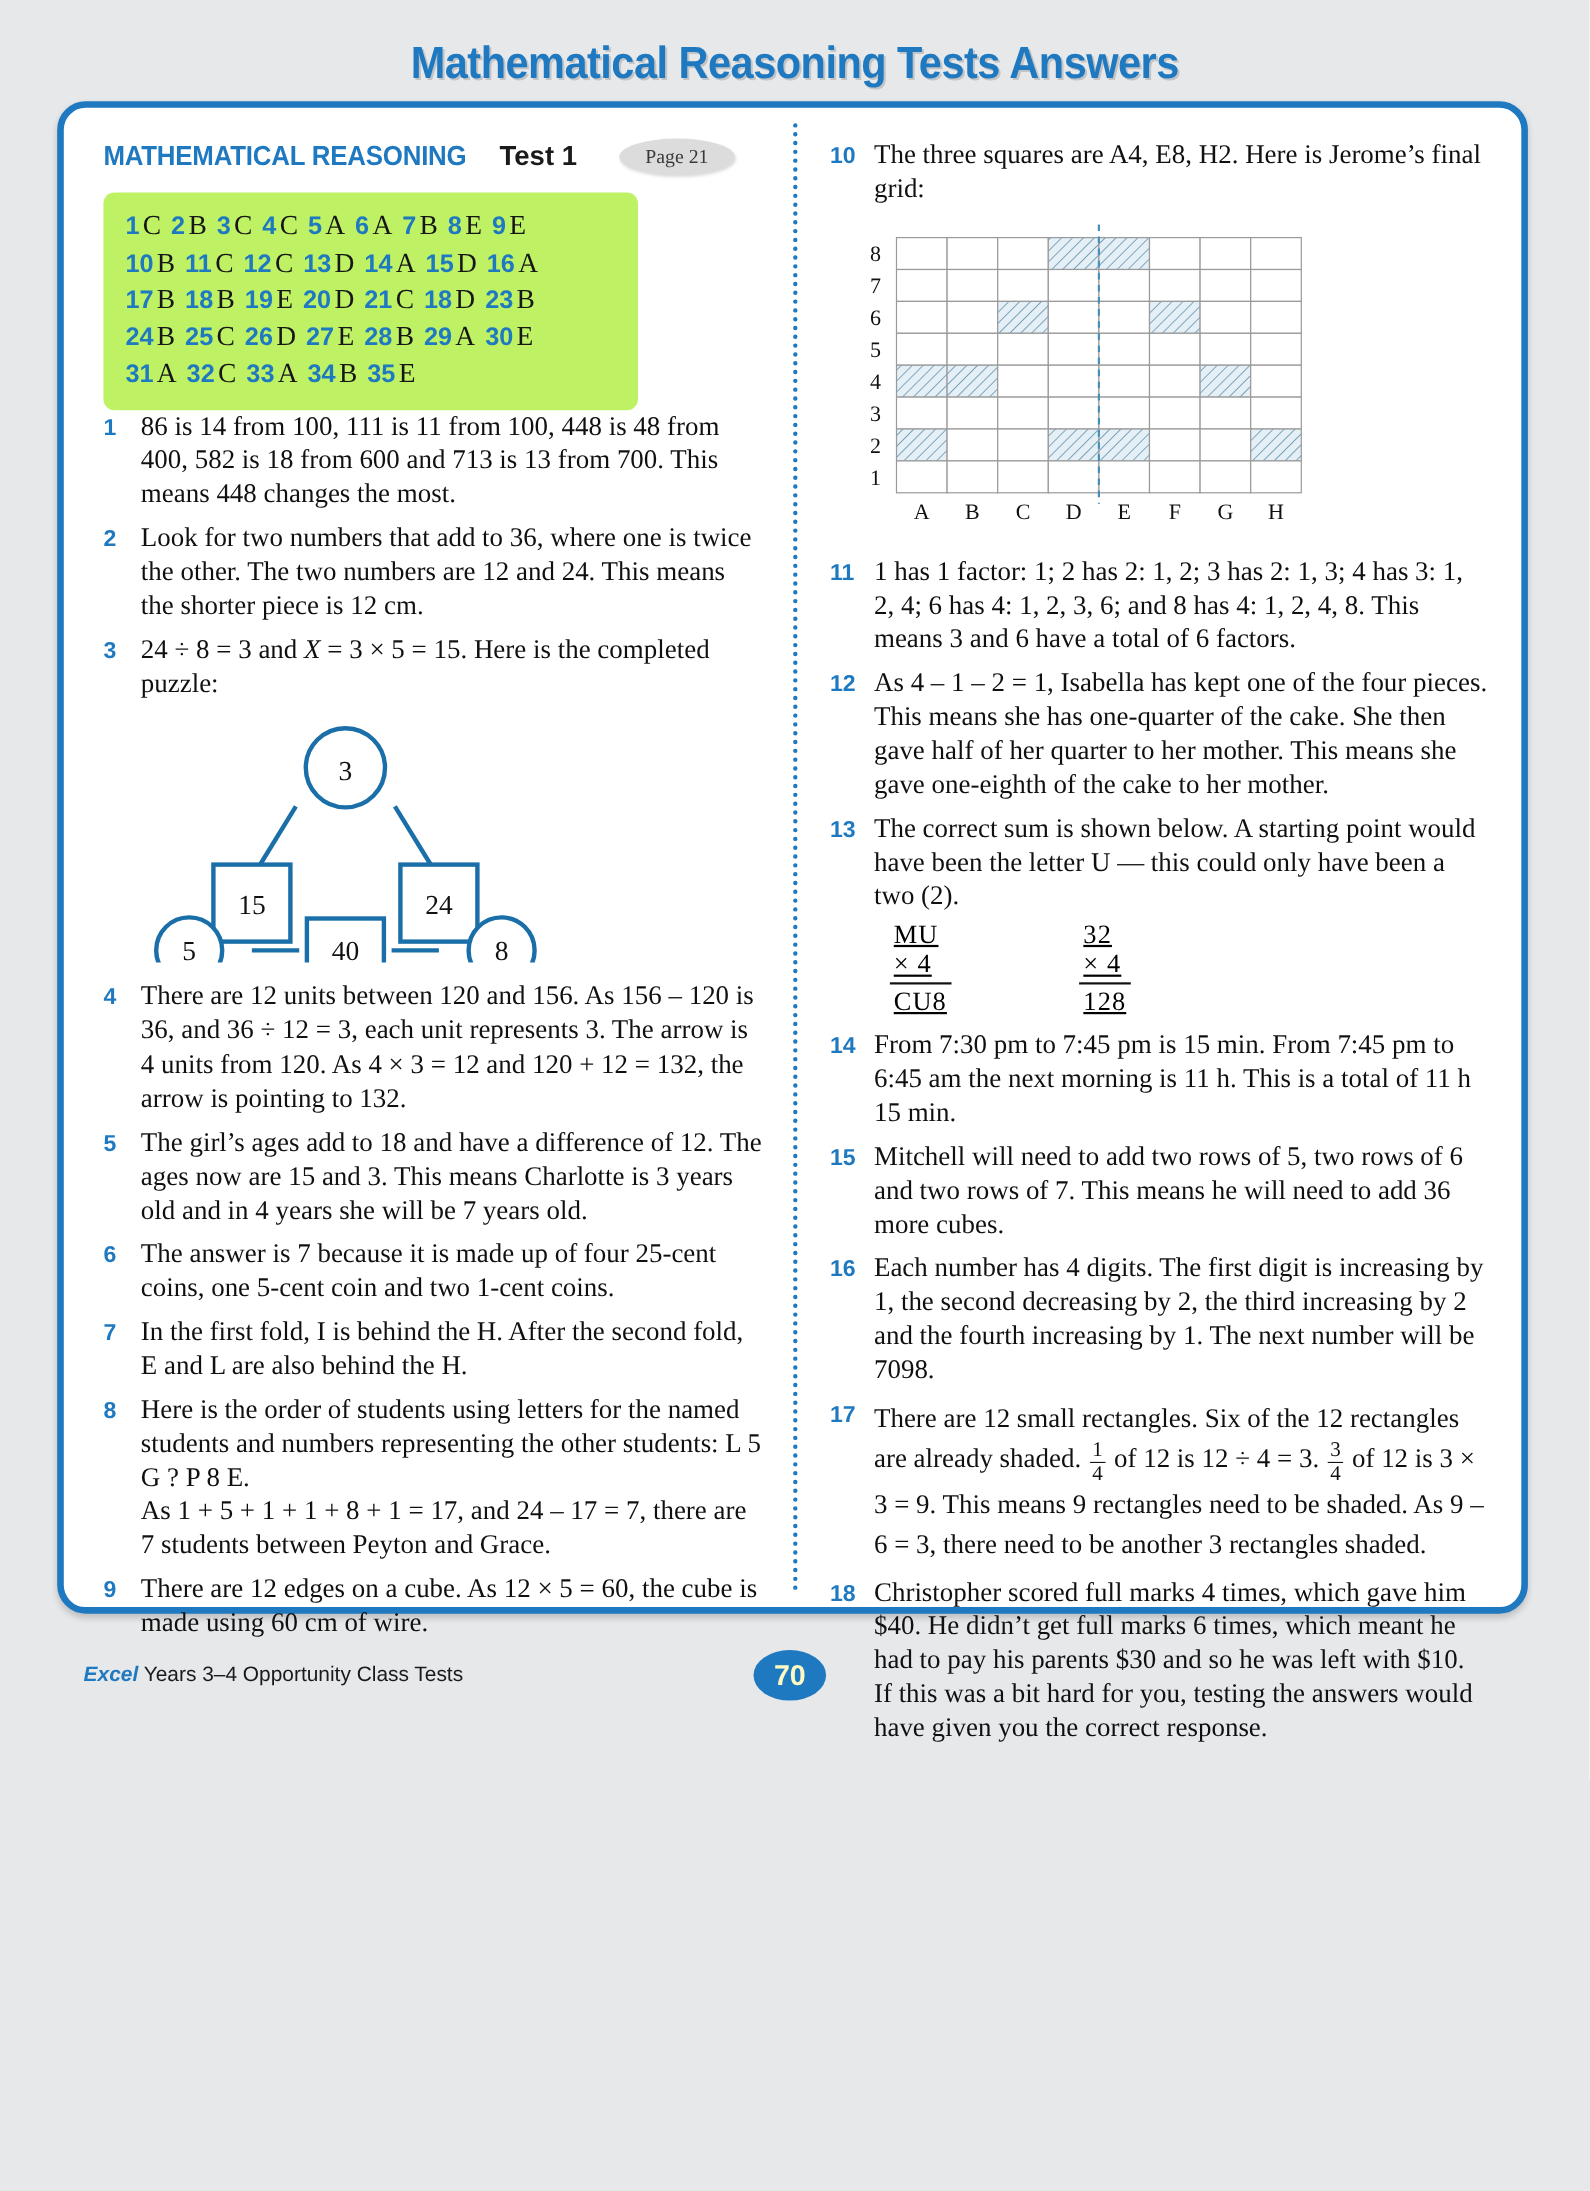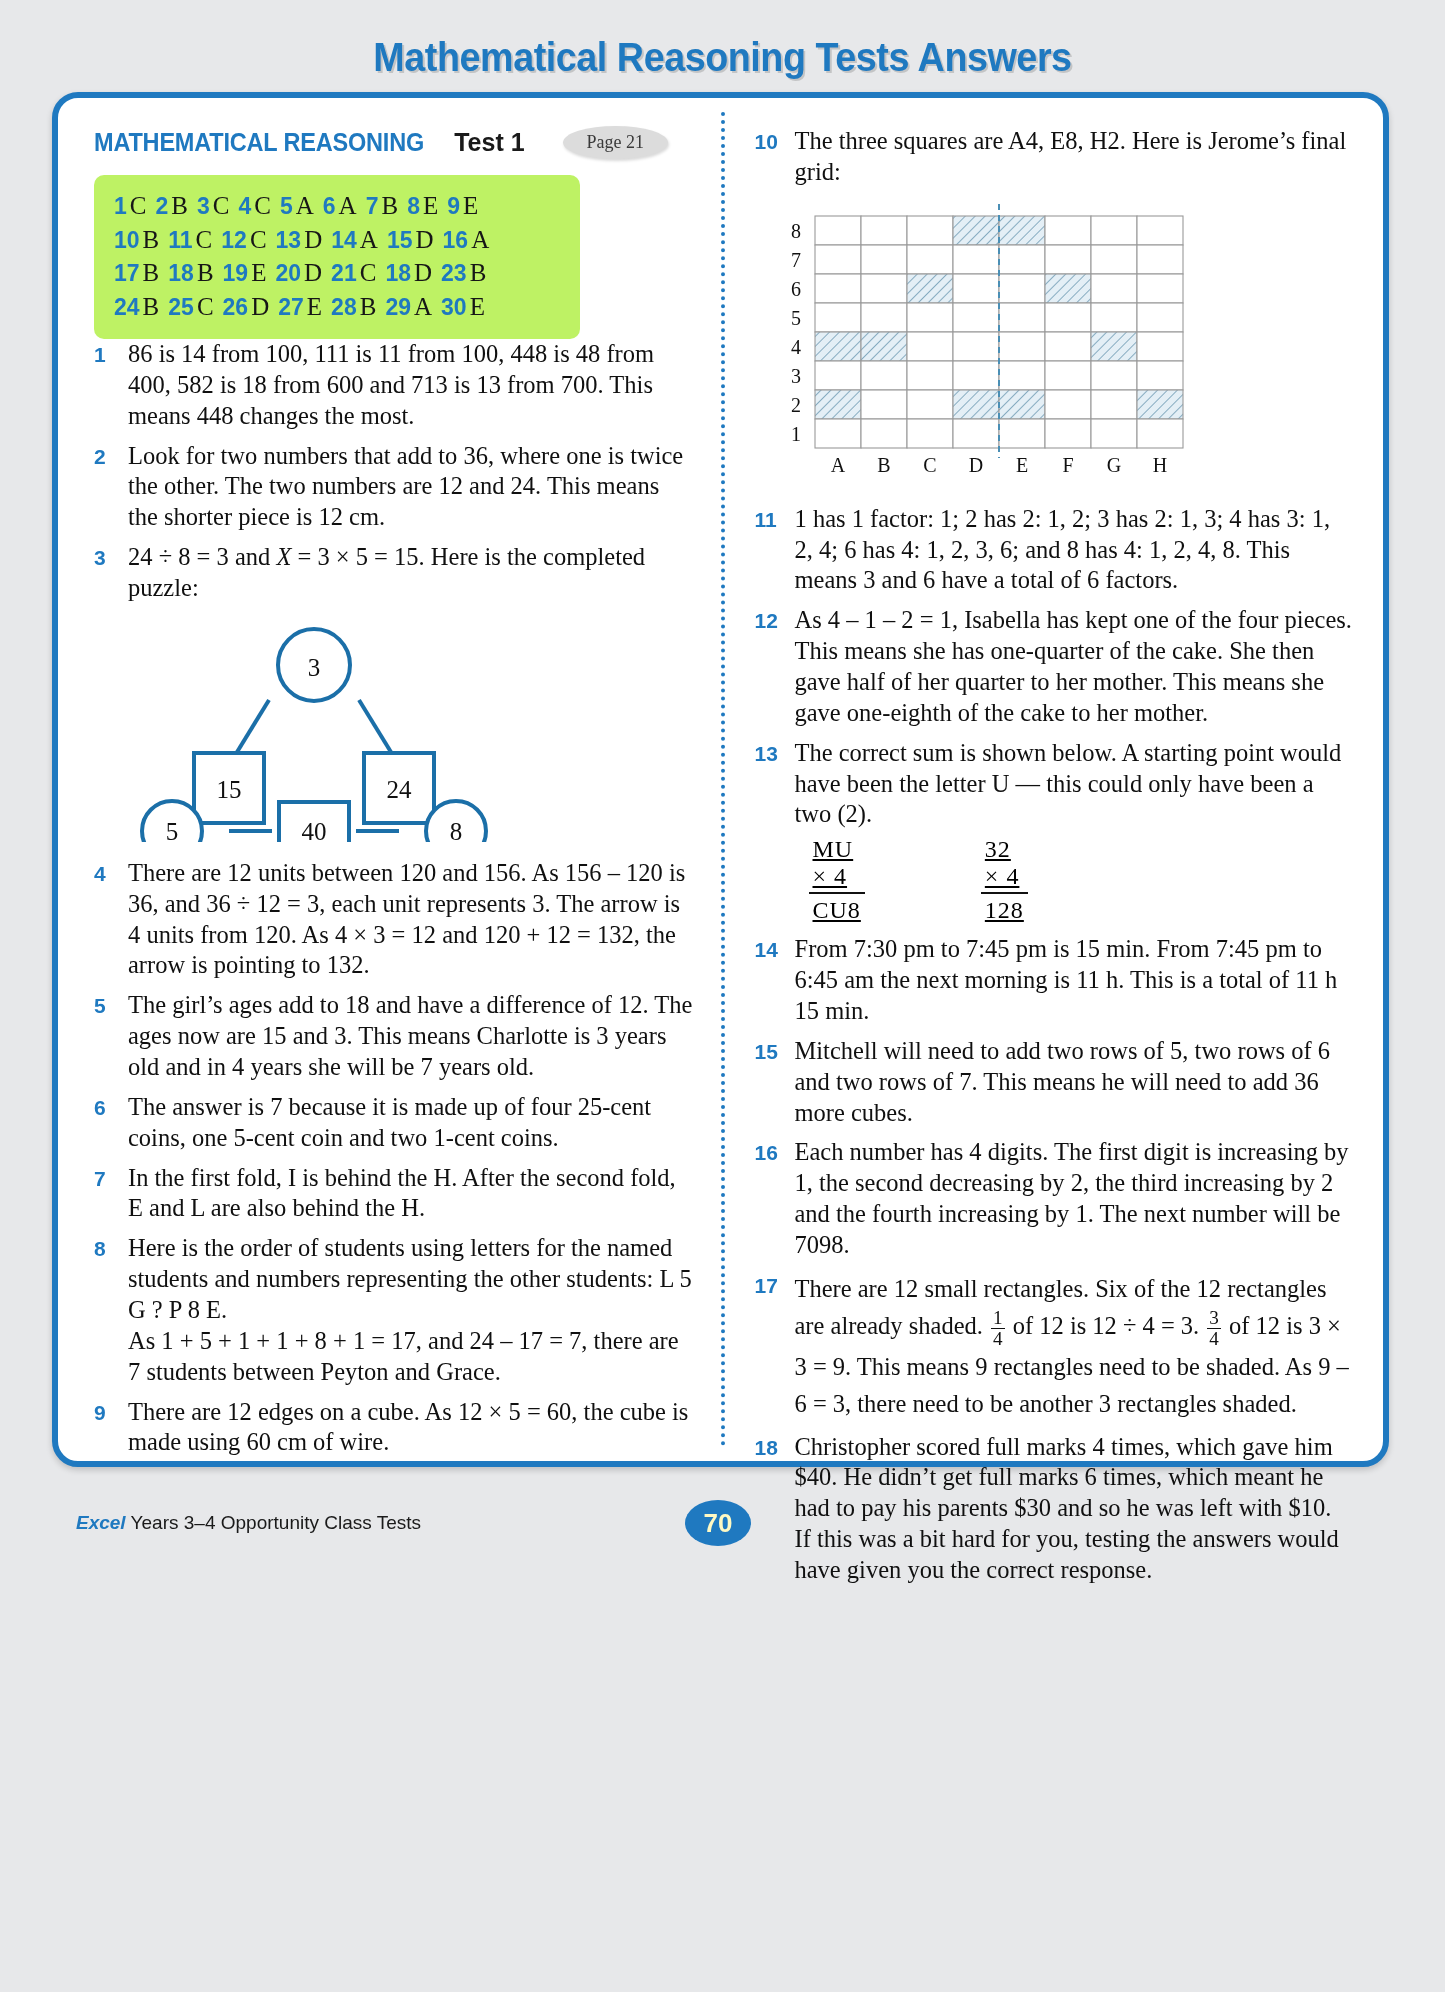--- a/index.html
+++ b/index.html
@@ -154,20 +154,21 @@
         <span class="subject">MATHEMATICAL REASONING</span>
         <span class="testno">Test 1</span>
         <span class="page-pill">Page 21</span>
       </div>
 
       <div class="ans-box">
         <div class="ans-row" id="akr0"><span class="q">1</span><span class="a">C</span><span class="q">2</span><span class="a">B</span><span class="q">3</span><span class="a">C</span><span class="q">4</span><span class="a">C</span><span class="q">5</span><span class="a">A</span><span class="q">6</span><span class="a">A</span><span class="q">7</span><span class="a">B</span><span class="q">8</span><span class="a">E</span><span class="q">9</span><span class="a">E</span></div>
         <div class="ans-row" id="akr1"><span class="q">10</span><span class="a">B</span><span class="q">11</span><span class="a">C</span><span class="q">12</span><span class="a">C</span><span class="q">13</span><span class="a">D</span><span class="q">14</span><span class="a">A</span><span class="q">15</span><span class="a">D</span><span class="q">16</span><span class="a">A</span></div>
         <div class="ans-row" id="akr2"><span class="q">17</span><span class="a">B</span><span class="q">18</span><span class="a">B</span><span class="q">19</span><span class="a">E</span><span class="q">20</span><span class="a">D</span><span class="q">21</span><span class="a">C</span><span class="q">18</span><span class="a">D</span><span class="q">23</span><span class="a">B</span></div>
         <div class="ans-row" id="akr3"><span class="q">24</span><span class="a">B</span><span class="q">25</span><span class="a">C</span><span class="q">26</span><span class="a">D</span><span class="q">27</span><span class="a">E</span><span class="q">28</span><span class="a">B</span><span class="q">29</span><span class="a">A</span><span class="q">30</span><span class="a">E</span></div>
+        <div class="ans-row" id="akr4"><span class="q">31</span><span class="a">A</span><span class="q">32</span><span class="a">C</span><span class="q">33</span><span class="a">A</span><span class="q">34</span><span class="a">B</span><span class="q">35</span><span class="a">E</span></div>
       </div>
 
       <div class="item">
         <div class="num">1</div>
         <div class="body">86 is 14 from 100, 111 is 11 from 100, 448 is 48 from 400, 582 is 18 from 600 and 713 is 13 from 700. This means 448 changes the most.</div>
       </div>
 
       <div class="item">
         <div class="num">2</div>
         <div class="body">Look for two numbers that add to 36, where one is twice the other. The two numbers are 12 and 24. This means the shorter piece is 12 cm.</div>

